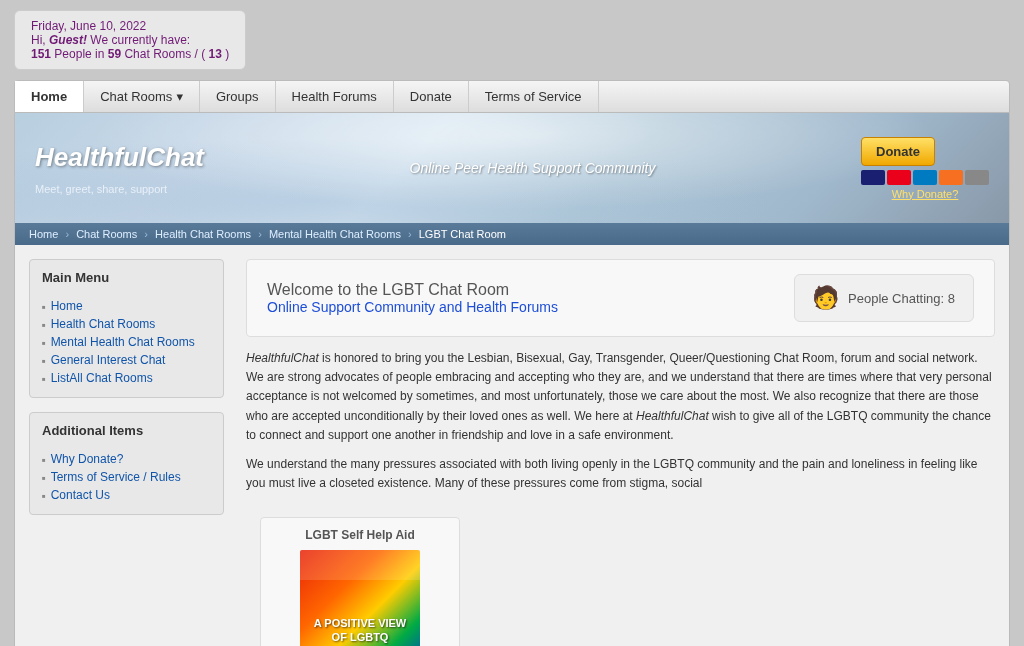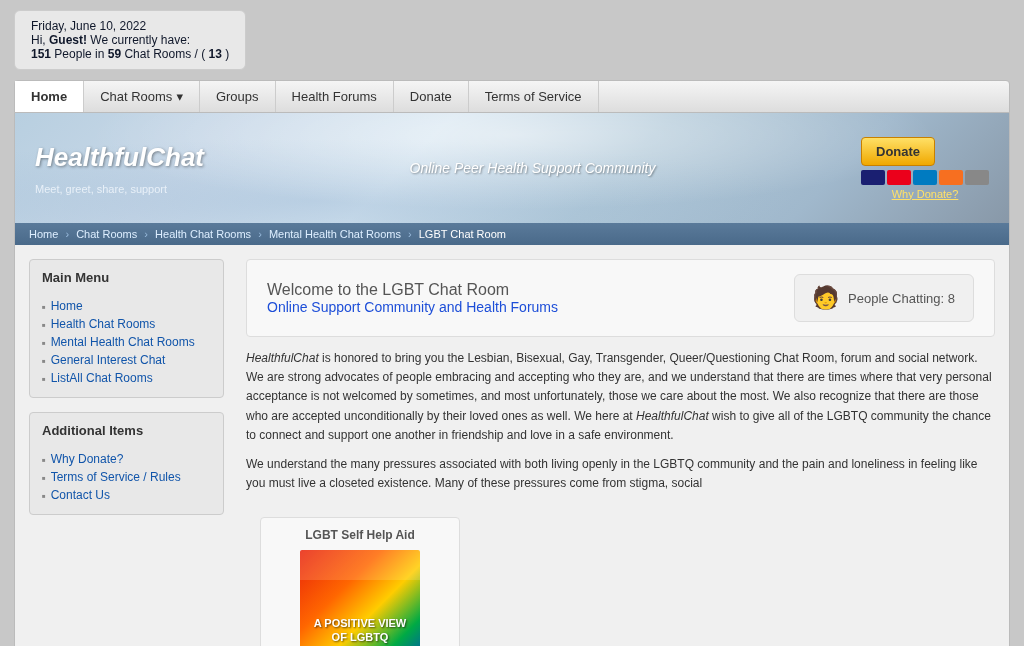--- a/index.html
+++ b/index.html
@@ -7,23 +7,23 @@
 
     
     #top-bar {
       background: #e8e8e8;
       padding: 8px 16px;
       display: inline-block;
       border: 1px solid #ccc;
       border-radius: 6px;
       margin: 10px 14px;
       font-size: 12px;
-      color: #0f172a;
-    }
-    #top-bar .guest { font-weight: bold; }
+      color: #701a75;
+    }
+    #top-bar .guest { font-style: italic; font-weight: bold; }
     #top-bar .count { font-weight: bold; }
 
     
     #nav-bar {
       background: linear-gradient(to bottom, #f5f5f5, #ddd);
       border: 1px solid #bbb;
       margin: 0 14px;
       border-radius: 4px 4px 0 0;
       display: flex;
       align-items: stretch;

